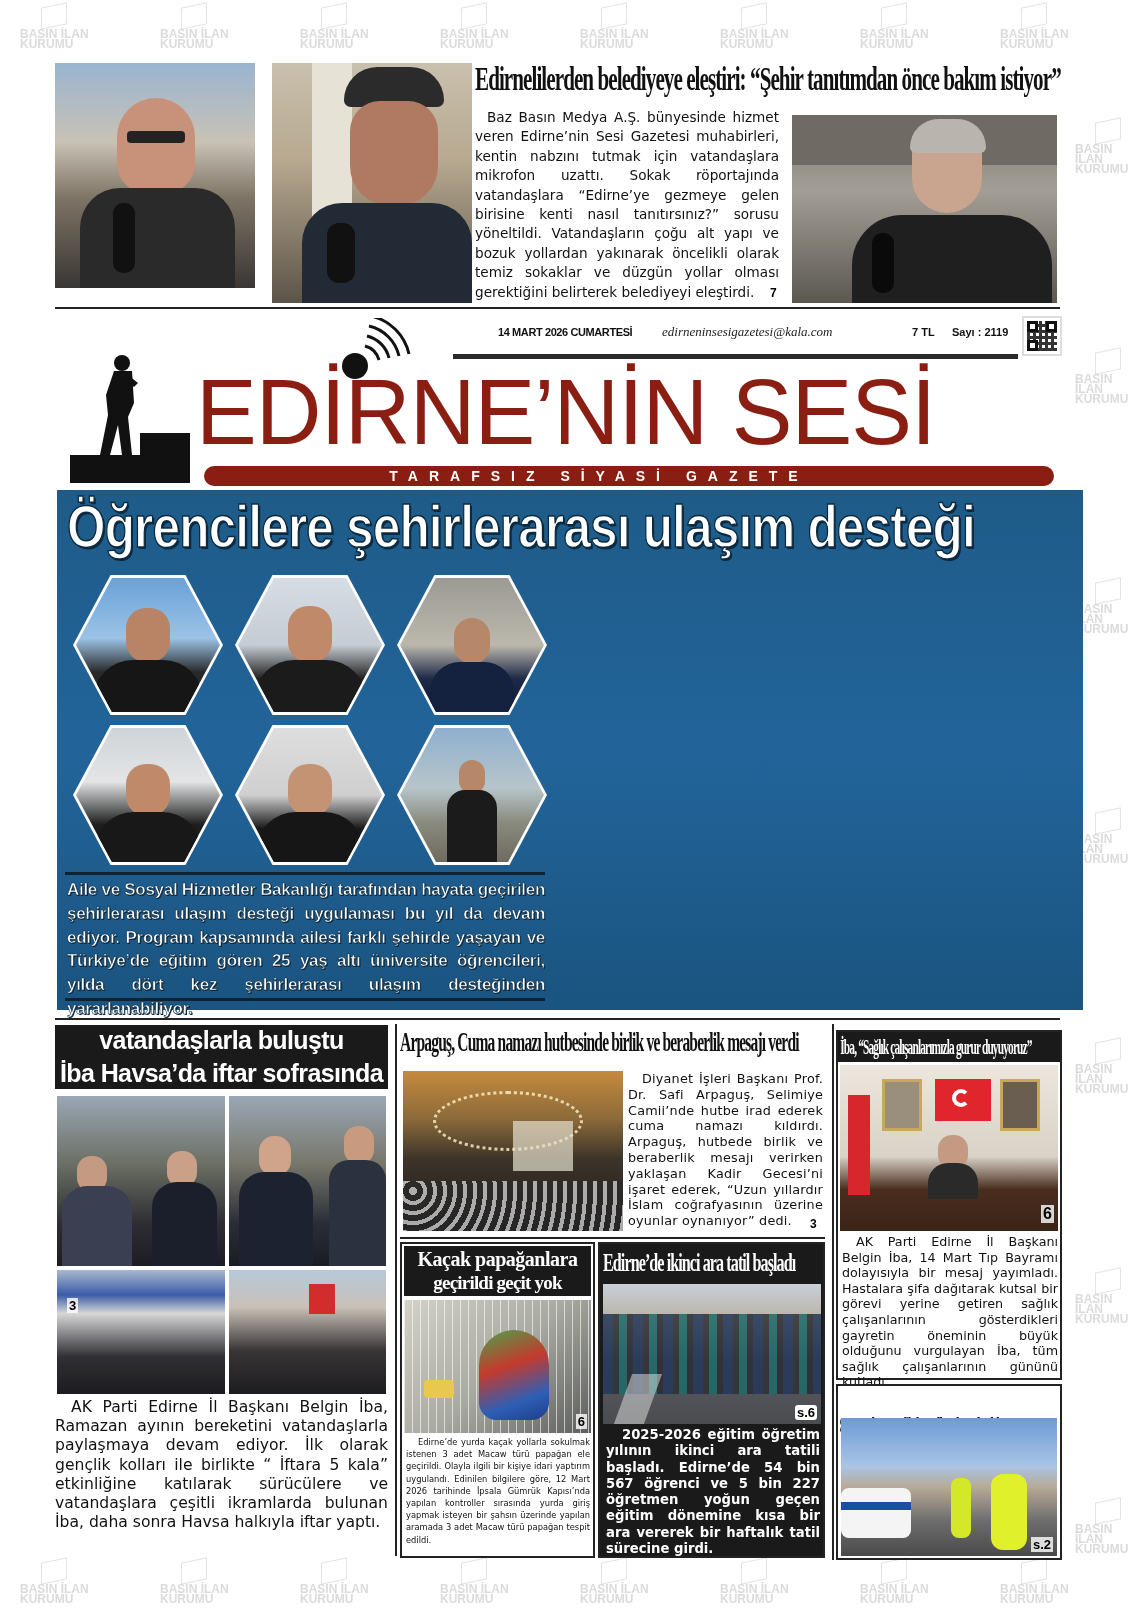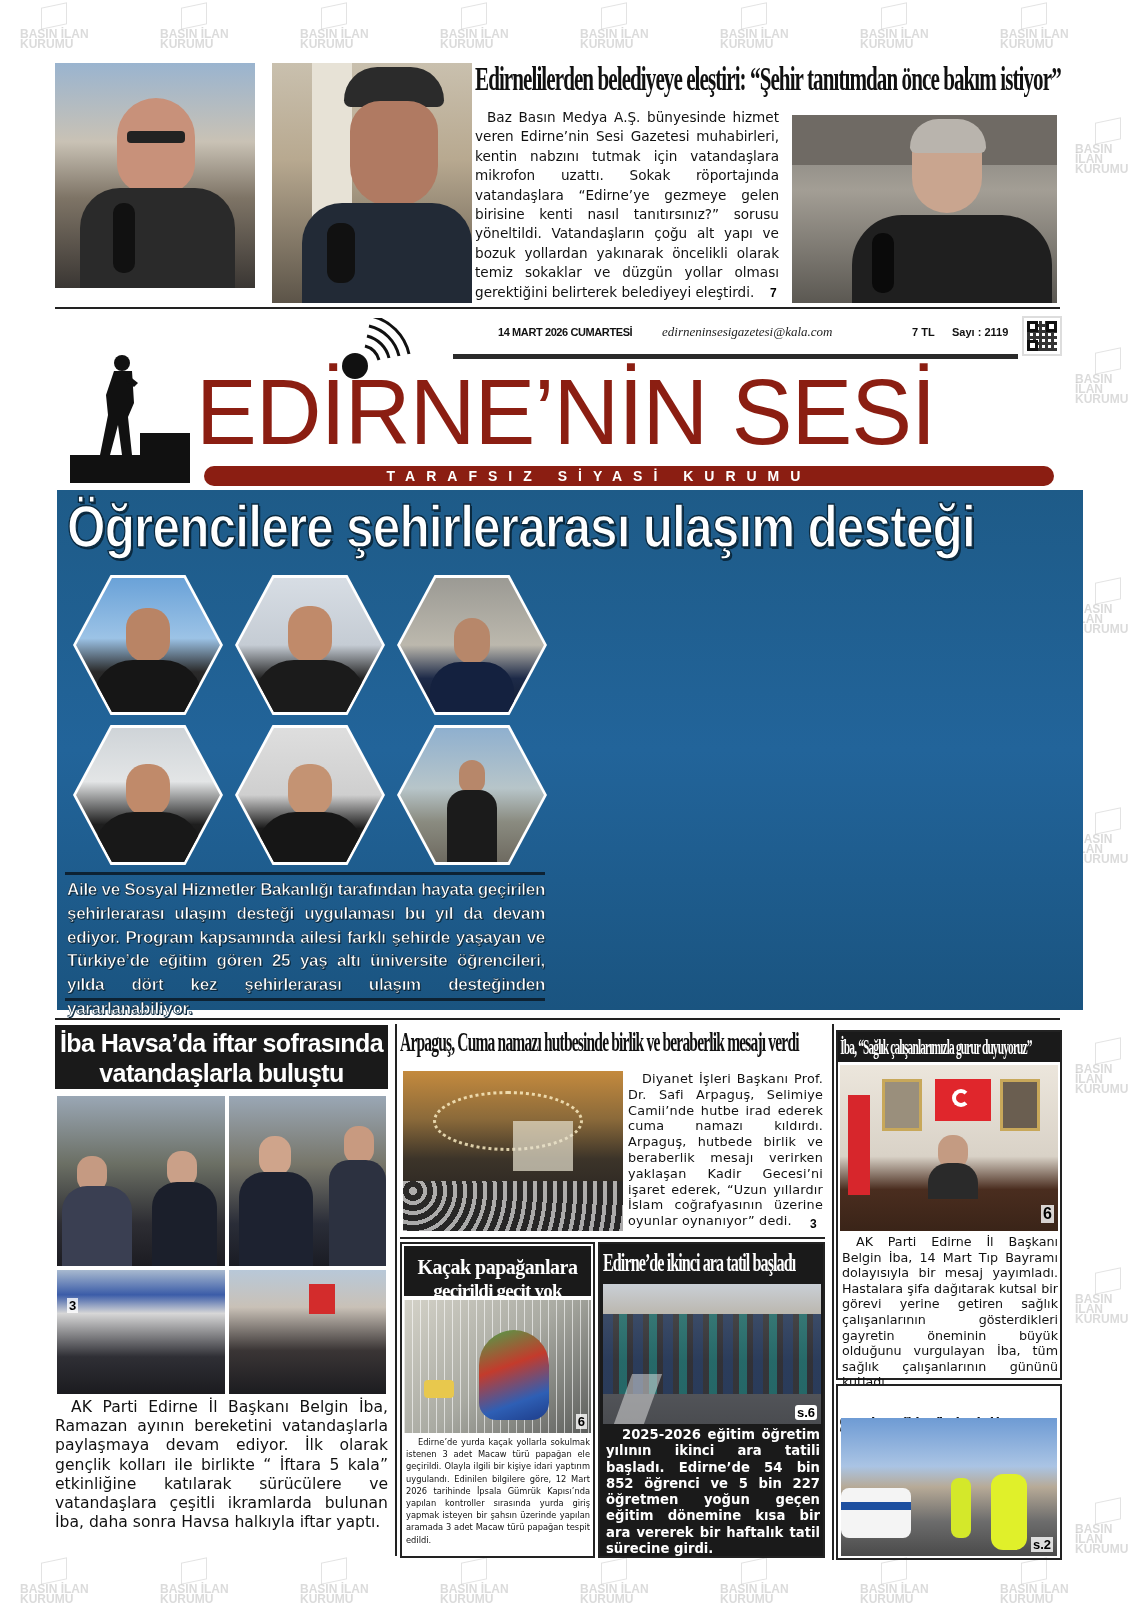--- a/index.html
+++ b/index.html
@@ -101,21 +101,21 @@
   <svg width="80" height="62" viewBox="0 0 80 62">
     <circle cx="20" cy="48" r="13" fill="#111"></circle>
     <path d="M30 28 A20 20 0 0 1 44 42" stroke="#111" stroke-width="3" fill="none"></path>
     <path d="M32 18 A30 30 0 0 1 54 40" stroke="#111" stroke-width="3" fill="none"></path>
     <path d="M34 8 A40 40 0 0 1 64 38" stroke="#111" stroke-width="3" fill="none"></path>
     <path d="M36 -2 A50 50 0 0 1 74 36" stroke="#111" stroke-width="3" fill="none"></path>
   </svg>
 </div>
 <div class="abs" style="left:196px;top:366px;font-family:'Liberation Sans',sans-serif;font-size:92px;line-height:92px;color:#8b1e12;letter-spacing:-1px;white-space:nowrap;transform:scaleX(0.99);transform-origin:left top;">EDİRNE’NİN SESİ</div>
 <div class="abs" style="left:204px;top:466px;width:850px;height:20px;background:#8b1e12;border-radius:10px;"></div>
-<div class="abs" style="left:204px;top:468px;width:790px;text-align:center;font-family:'Liberation Sans',sans-serif;font-weight:bold;font-size:14px;letter-spacing:11px;color:#fff;">TARAFSIZ SİYASİ KURUMU</div>
+<div class="abs" style="left:204px;top:468px;width:790px;text-align:center;font-family:'Liberation Sans',sans-serif;font-weight:bold;font-size:14px;letter-spacing:11px;color:#fff;">TARAFSIZ SİYASİ GAZETE</div>
 
 <div class="abs" style="left:57px;top:490px;width:1026px;height:520px;background:linear-gradient(180deg,#1e5b88 0%,#22649a 50%,#1a5480 100%);">
   <div class="abs" style="left:10px;top:4px;font-family:'Liberation Sans',sans-serif;font-weight:bold;font-size:60px;line-height:66px;color:#fff;white-space:nowrap;letter-spacing:-1px;transform:scaleX(0.825);transform-origin:left top;-webkit-text-stroke:1.5px #0b2a40;text-shadow:2px 2px 0 #0b2a40;">Öğrencilere şehirlerarası ulaşım desteği</div>
 
   <div class="hex" style="left:16px;top:85px;width:150px;height:140px;">
       <div class="in" style="background:linear-gradient(180deg,#6aa2d8 0%,#9cc3e6 45%,#2a2a2a 70%,#141414 100%);">
         <div class="person" style="top:30px;width:44px;height:54px;background:#b98465;border-radius:20px;"></div>
         <div class="person" style="top:82px;width:110px;height:60px;background:#161616;border-radius:40px 40px 0 0;"></div>
       </div>
     </div>
@@ -152,22 +152,22 @@
 
   <div class="abs" style="left:8px;top:382px;width:480px;height:3px;background:#0d2233;"></div>
   <div class="abs" style="left:10px;top:388px;width:478px;font-family:'Liberation Sans',sans-serif;font-weight:bold;font-size:17px;line-height:23.8px;color:#fff;text-align:justify;letter-spacing:-0.3px;-webkit-text-stroke:0.6px #0b2a40;text-shadow:1px 1px 0 #0b2a40;">Aile ve Sosyal Hizmetler Bakanlığı tarafından hayata geçirilen şehirlerarası ulaşım desteği uygulaması bu yıl da devam ediyor. Program kapsamında ailesi farklı şehirde yaşayan ve Türkiye’de eğitim gören 25 yaş altı üniversite öğrencileri, yılda dört kez şehirlerarası ulaşım desteğinden yararlanabiliyor.</div>
   <div class="abs" style="left:8px;top:508px;width:480px;height:3px;background:#0d2233;"></div>
 
 </div>
 
 <div class="abs" style="left:55px;top:1018px;width:1005px;height:2px;background:#222;"></div>
 
 <div class="blk-head abs" style="left:55px;top:1025px;width:333px;height:64px;">
+  <div style="font-size:25px;line-height:30px;letter-spacing:-0.6px;">vatandaşlarla buluştu</div>
   <div style="font-size:25px;line-height:30px;padding-top:3px;letter-spacing:-0.6px;white-space:nowrap;">İba Havsa’da iftar sofrasında</div>
-  <div style="font-size:25px;line-height:30px;letter-spacing:-0.6px;">vatandaşlarla buluştu</div>
 </div>
 <div class="photo" style="left:57px;top:1096px;width:168px;height:170px;background:linear-gradient(180deg,#9aa7b5 0%,#6b6f64 40%,#2d2d33 75%,#1c1c22 100%);">
   <div class="abs" style="left:20px;top:60px;width:30px;height:36px;background:#c59a82;border-radius:14px;"></div>
   <div class="abs" style="left:5px;top:90px;width:70px;height:80px;background:#3a3f52;border-radius:25px 25px 0 0;"></div>
   <div class="abs" style="left:110px;top:55px;width:30px;height:36px;background:#caa088;border-radius:14px;"></div>
   <div class="abs" style="left:95px;top:86px;width:65px;height:84px;background:#1b1f2b;border-radius:25px 25px 0 0;"></div>
 </div>
 <div class="photo" style="left:229px;top:1096px;width:157px;height:170px;background:linear-gradient(180deg,#9aa7b5 0%,#77766a 40%,#2a2d38 75%,#1a1c24 100%);">
   <div class="abs" style="left:30px;top:40px;width:32px;height:40px;background:#cfa48b;border-radius:15px;"></div>
   <div class="abs" style="left:10px;top:76px;width:74px;height:94px;background:#1d2230;border-radius:25px 25px 0 0;"></div>
@@ -191,41 +191,41 @@
   <div class="abs" style="left:30px;top:20px;width:150px;height:60px;border:3px dotted #fff2c8;border-radius:50%;opacity:0.8;"></div>
   <div class="abs" style="left:110px;top:50px;width:60px;height:50px;background:#e7e1cf;opacity:0.7;"></div>
   <div class="abs" style="left:0;top:110px;width:220px;height:50px;background:repeating-radial-gradient(circle at 10px 10px,#e6e6e6 0 4px,#2a2a2a 4px 10px);opacity:0.7;"></div>
 </div>
 <div class="body-text abs" style="left:628px;top:1071px;width:195px;font-size:12.8px;line-height:15.8px;text-indent:14px;letter-spacing:0.2px;">Diyanet İşleri Başkanı Prof. Dr. Safi Arpaguş, Selimiye Camii’nde hutbe irad ederek cuma namazı kıldırdı. Arpaguş, hutbede birlik ve beraberlik mesajı verirken yaklaşan Kadir Gecesi’ni işaret ederek, “Uzun yıllardır İslam coğrafyasının üzerine oyunlar oynanıyor” dedi.</div>
 <div class="pg" style="left:808px;top:1217px;font-size:12px;">3</div>
 <div class="abs" style="left:400px;top:1237px;width:425px;height:2px;background:#222;"></div>
 
 <div class="abs" style="left:400px;top:1242px;width:195px;height:316px;border:2px solid #222;"></div>
 <div class="blk-head abs" style="left:404px;top:1246px;width:187px;height:50px;">
-  <div style="font-family:'Liberation Serif',serif;font-size:20px;line-height:23px;padding-top:10px;letter-spacing:-0.5px;">Kaçak papağanlara</div>
+  <div style="font-family:'Liberation Serif',serif;font-size:20px;line-height:23px;padding-top:2px;letter-spacing:-0.5px;">Kaçak papağanlara</div>
   <div style="font-family:'Liberation Serif',serif;font-size:19px;line-height:23px;letter-spacing:-0.8px;">geçirildi geçit yok</div>
 </div>
 <div class="photo" style="left:404px;top:1300px;width:187px;height:133px;background:linear-gradient(135deg,#d4d2c8 0%,#a9aaa2 50%,#5b5d5b 100%);">
   <div class="abs" style="left:0;top:0;width:187px;height:133px;background:repeating-linear-gradient(90deg,rgba(255,255,255,0.6) 0 1px,transparent 1px 8px);"></div>
   <div class="abs" style="left:75px;top:30px;width:70px;height:90px;background:linear-gradient(160deg,#4ba34b 0%,#c33b2c 40%,#2e5fb5 75%,#1e3d8a 100%);border-radius:40px 40px 20px 20px;"></div>
   <div class="abs" style="left:20px;top:80px;width:30px;height:18px;background:#e8c84d;border-radius:4px;"></div>
   <div class="pg" style="right:4px;bottom:4px;">6</div>
 </div>
 <div class="body-text abs" style="left:406px;top:1436px;width:184px;font-size:8.3px;line-height:12.2px;text-indent:12px;">Edirne’de yurda kaçak yollarla sokulmak istenen 3 adet Macaw türü papağan ele geçirildi. Olayla ilgili bir kişiye idari yaptırım uygulandı. Edinilen bilgilere göre, 12 Mart 2026 tarihinde İpsala Gümrük Kapısı’nda yapılan kontroller sırasında yurda giriş yapmak isteyen bir şahsın üzerinde yapılan aramada 3 adet Macaw türü papağan tespit edildi.</div>
 
 <div class="abs" style="left:598px;top:1242px;width:227px;height:316px;border:2px solid #222;background:#1a1a1a;"></div>
 <div class="abs" style="left:603px;top:1246px;width:220px;height:36px;overflow:hidden;">
   <div class="cond-head" style="font-size:26px;line-height:34px;transform:scaleX(0.62);color:#fff;">Edirne’de ikinci ara tatil başladı</div>
 </div>
 <div class="photo" style="left:603px;top:1284px;width:218px;height:140px;background:linear-gradient(180deg,#c9cfd6 0%,#b9b3a8 25%,#5a5c62 55%,#4a4c50 100%);">
   <div class="abs" style="left:0;top:30px;width:218px;height:80px;background:repeating-linear-gradient(90deg,#23375a 0 10px,#2f2f33 10px 16px,#1d6b6a 16px 24px,#2a2a30 24px 30px);opacity:0.85;"></div>
   <div class="abs" style="left:20px;top:90px;width:30px;height:50px;background:#e6e6e6;transform:skewX(-20deg);opacity:0.5;"></div>
   <div class="pg w" style="right:4px;bottom:4px;font-size:13px;color:#000;background:#fff;border-radius:3px;">s.6</div>
 </div>
-<div class="abs" style="left:606px;top:1427px;width:214px;font-family:'DejaVu Sans',sans-serif;font-weight:bold;font-size:13.2px;line-height:16.3px;color:#fff;text-align:justify;text-indent:16px;">2025-2026 eğitim öğretim yılının ikinci ara tatili başladı. Edirne’de 54 bin 852 öğrenci ve 5 bin 227 öğretmen yoğun geçen eğitim dönemine kısa bir ara vererek bir haftalık tatil sürecine girdi.</div>
+<div class="abs" style="left:606px;top:1427px;width:214px;font-family:'DejaVu Sans',sans-serif;font-weight:bold;font-size:13.2px;line-height:16.3px;color:#fff;text-align:justify;text-indent:16px;">2025-2026 eğitim öğretim yılının ikinci ara tatili başladı. Edirne’de 54 bin 567 öğrenci ve 5 bin 227 öğretmen yoğun geçen eğitim dönemine kısa bir ara vererek bir haftalık tatil sürecine girdi.</div>
 
 <div class="abs" style="left:832px;top:1024px;width:2px;height:536px;background:#222;"></div>
 
 <div class="abs" style="left:836px;top:1030px;width:226px;height:350px;border:2px solid #222;"></div>
 <div class="abs" style="left:838px;top:1032px;width:222px;height:30px;background:#1a1a1a;overflow:hidden;">
   <div class="cond-head" style="font-size:20px;line-height:30px;padding-left:4px;transform:scaleX(0.57);color:#fff;">İba, “Sağlık çalışanlarımızla gurur duyuyoruz”</div>
 </div>
 <div class="photo" style="left:840px;top:1065px;width:218px;height:166px;background:linear-gradient(180deg,#ece6dc 0%,#d9d2c7 55%,#4a2d1f 75%,#3a2418 100%);">
   <div class="abs" style="left:8px;top:30px;width:22px;height:100px;background:#d7262c;clip-path:polygon(0 0,100% 0,100% 100%,0 100%);"></div>
   <div class="abs" style="left:42px;top:14px;width:40px;height:52px;background:#9a8f7c;border:3px solid #c8a85a;"></div>

